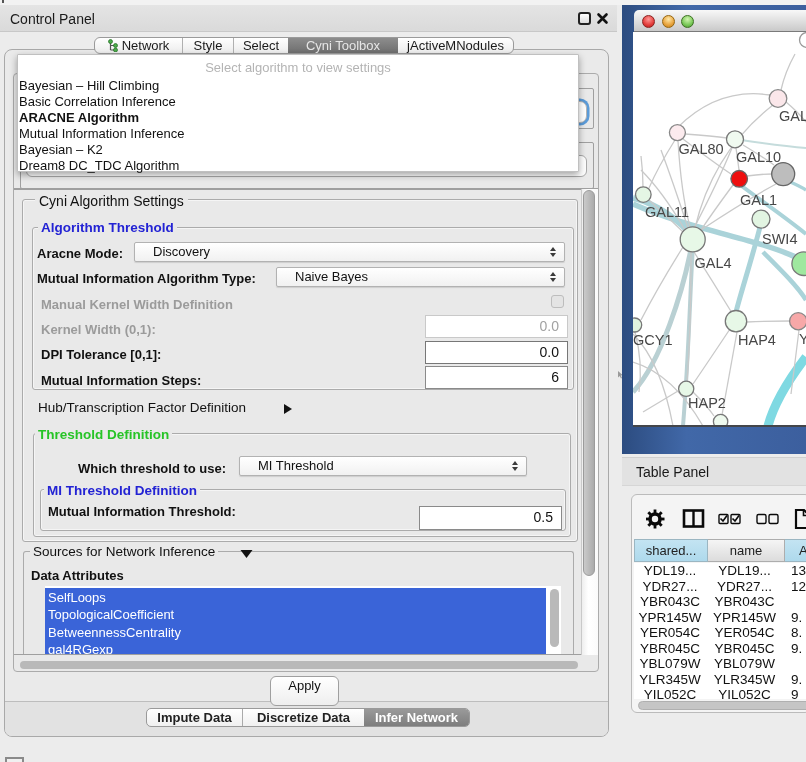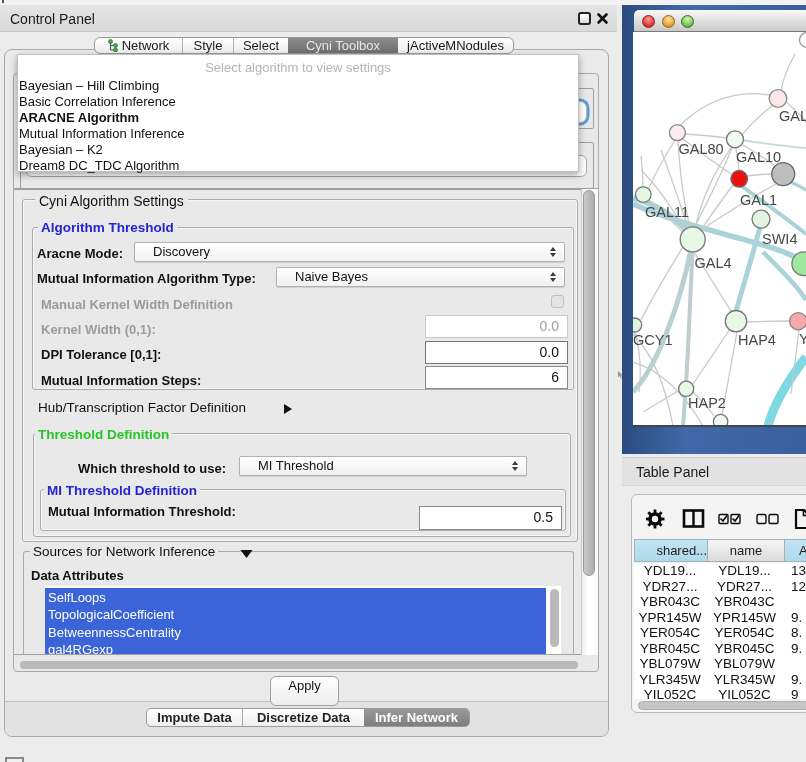--- a/index.html
+++ b/index.html
@@ -240,21 +240,21 @@
         <rect x="85" y="6.5" width="9" height="9" rx="1"></rect>
       <path d="M74.5 10.5 L77 13 L81 7.5 M86.5 10.5 L89 13 L93 7.5" stroke-width="1.6"></path>
       <rect x="111" y="6.5" width="9" height="9" rx="1.5"></rect>
         <rect x="123" y="6.5" width="9" height="9" rx="1.5"></rect>
     </g>
     <path d="M150 2 L158 2 L163 7 L163 20 L150 20 Z" fill="none" stroke="#0a0a0a" stroke-width="2.2"></path>
     <path d="M157.5 2 L157.5 7.5 L163 7.5" fill="none" stroke="#0a0a0a" stroke-width="1.6"></path>
   </svg>
 
   <div style="position:absolute;left:2px;top:44px;width:178px;height:23px;">
-    <div style="position:absolute;left:0;top:0;width:74px;height:23px;background:linear-gradient(#c3e4f2,#aed9ec);border:1px solid #9bb6c2;text-align:right;font-size:13px;color:#222;line-height:22px;">shared...</div>
+    <div style="position:absolute;left:0;top:0;width:74px;height:23px;background:linear-gradient(#c3e4f2,#aed9ec);border:1px solid #9bb6c2;text-align:center;font-size:13px;color:#222;line-height:22px;">shared...</div>
     <div style="position:absolute;left:74px;top:0;width:77px;height:23px;background:linear-gradient(#f5f5f5,#dcdcdc);border:1px solid #adadad;border-left:none;text-align:center;font-size:13px;color:#222;line-height:22px;">name</div>
     <div style="position:absolute;left:151px;top:0;width:40px;height:23px;background:linear-gradient(#c3e4f2,#aed9ec);border:1px solid #9bb6c2;border-left:none;font-size:13px;color:#222;line-height:22px;padding-left:14px;">A</div>
   </div>
 
   <div style="position:absolute;left:2px;top:68px;width:178px;height:136px;background:#fff;overflow:hidden;font-size:13.5px;color:#111;">
     <div class="trow">
         <span>YDL19...</span>
         <span>YDL19...</span>
         <span>13</span>
       </div>

